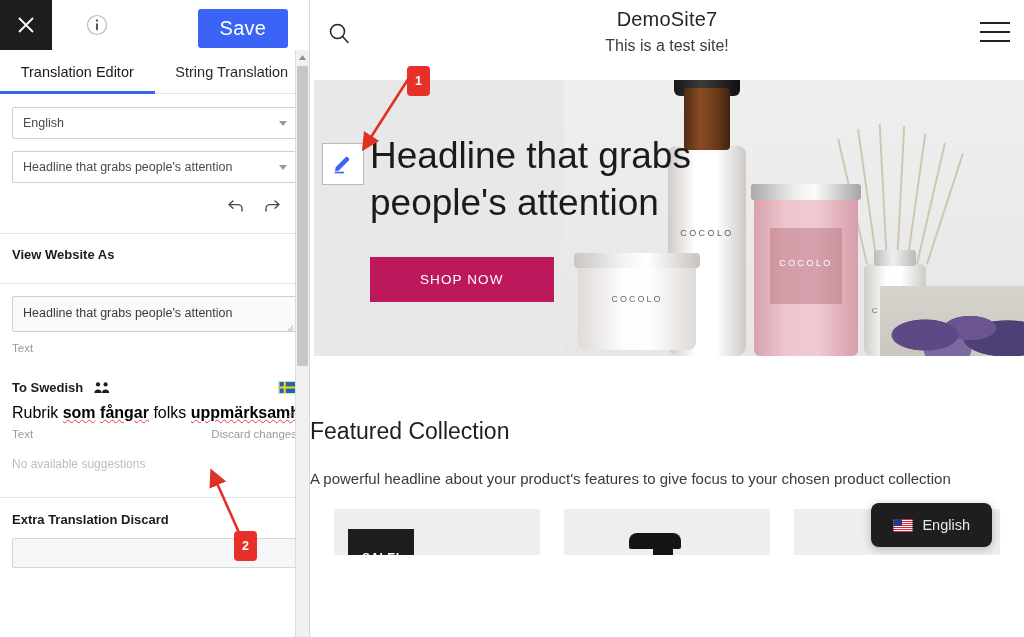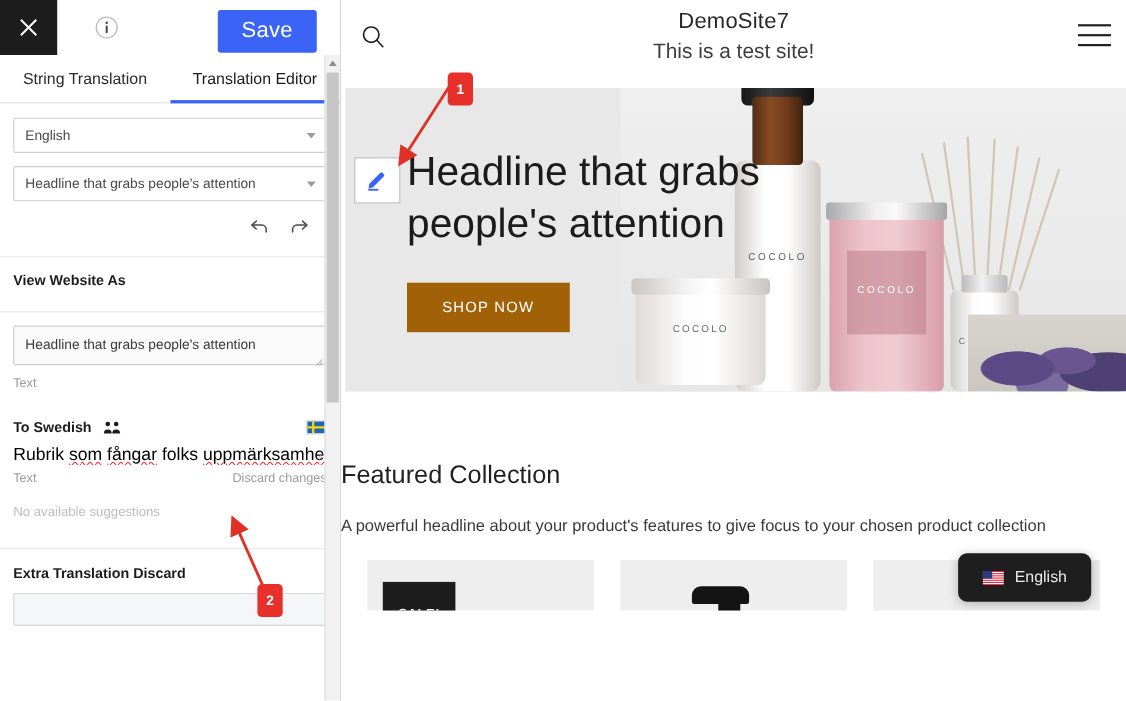--- a/index.html
+++ b/index.html
@@ -104,21 +104,21 @@
     position:absolute; right:3px; bottom:4px; width:9px; height:9px;
     pointer-events:none;
   }
   .meta-row {
     display:flex; justify-content:space-between; align-items:center;
     margin-top: 6px; font-size: 11.5px; color:#9b9b9b;
   }
   .discard { color:#9b9b9b; cursor:pointer; }
   .no-sugg { font-size: 12px; color:#bdbdbd; margin-top: 17px; margin-bottom: 14px;}
   .spell { text-decoration: underline; text-decoration-style: wavy;
-           text-decoration-color:#e03b3b; text-decoration-thickness:1px; }
+           text-decoration-color:#e03b3b; text-decoration-thickness:1px;font-weight:bold; }
 
   .extra-box {
     border:1px solid #d6d6d6; background:#f5f6f8; height:30px; border-radius:2px;
   }
 
   
   .sb-scroll {
     position:absolute; top:50px; right:0; width:14px; bottom:0;
     background:#f1f1f1; border-left:1px solid #dcdcdc;
   }
@@ -133,39 +133,39 @@
 
   
   #preview { position:relative; flex:1; height:555px; background:#fff; overflow:hidden; }
   .site-header {
     height: 72px; display:flex; align-items:flex-start; position:relative;
     background:#fff;
   }
   .search-ic { position:absolute; left: 18px; top: 22px; cursor:pointer; }
   .site-titles { width:100%; text-align:center; padding-top: 8px; }
   .site-name { font-size: 20px; color:#262626; font-weight:400; letter-spacing:.2px;}
-  .site-tag { font-size: 19px; color:#3d3d3d; margin-top: 6px; }
+  .site-tag { font-size: 16px; color:#3d3d3d; margin-top: 6px; }
   .burger { position:absolute; right: 14px; top: 22px; cursor:pointer; }
   .burger span { display:block; width:30px; height:2px; background:#222; margin-bottom:7px; }
   .burger span:last-child { margin-bottom:0; }
 
   
   .hero {
     position:relative; margin: 8px 0 0 4px; height: 276px;
     background:#e8e8e8; overflow:hidden;
   }
   .hero-copy { position:absolute; left: 56px; top: 52px; z-index:4; }
   .hero-h1 {
     font-size: 37px; line-height: 1.28; color:#1b1b1b; font-weight:400;
     max-width: 430px;
   }
   .shop-btn {
-    margin-top: 30px; background:#a16207; color:#fff;
+    margin-top: 30px; background:#be185d; color:#fff;
     font-size: 13.5px; letter-spacing:1.1px;
-    padding: 15px 32px; display:inline-block; cursor:pointer;
+    padding: 15px 50px; display:inline-block; cursor:pointer;
   }
   .edit-pencil {
     position:absolute; left: 8px; top: 63px; z-index:6;
     width: 42px; height:42px; background:#fff; border:1px solid #b9b9b9;
     display:flex; align-items:center; justify-content:center; cursor:pointer;
   }
   
   .photo { position:absolute; right:0; top:0; bottom:0; width: 460px; z-index:2;
            background: linear-gradient(#efefef, #e6e6e6); }
   .pitem { position:absolute; bottom:0; }
@@ -267,25 +267,25 @@
         <svg width="24" height="24" viewBox="0 0 24 24">
           <circle cx="12" cy="12" r="9.5" fill="none" stroke="#bdbdbd" stroke-width="1.2"></circle>
           <circle cx="12" cy="7.6" r="1.15" fill="#444"></circle>
           <rect x="11.1" y="10.2" width="1.8" height="7" rx=".8" fill="#444"></rect>
         </svg>
       </div>
       <button class="save-btn">Save</button>
     </div>
 
     <div class="tabs">
+      <div class="tab active">
+        <span>Translation Editor</span>
+      </div>
       <div class="tab">
         <span>String Translation</span>
-      </div>
-      <div class="tab active">
-        <span>Translation Editor</span>
       </div>
     </div>
 
     <div class="sb-section" style="padding-top:13px;">
       <div class="select">
         <span>English</span>
         <span class="caret"></span>
       </div>
       <div class="select">
         <span>Headline that grabs people's attention</span>

